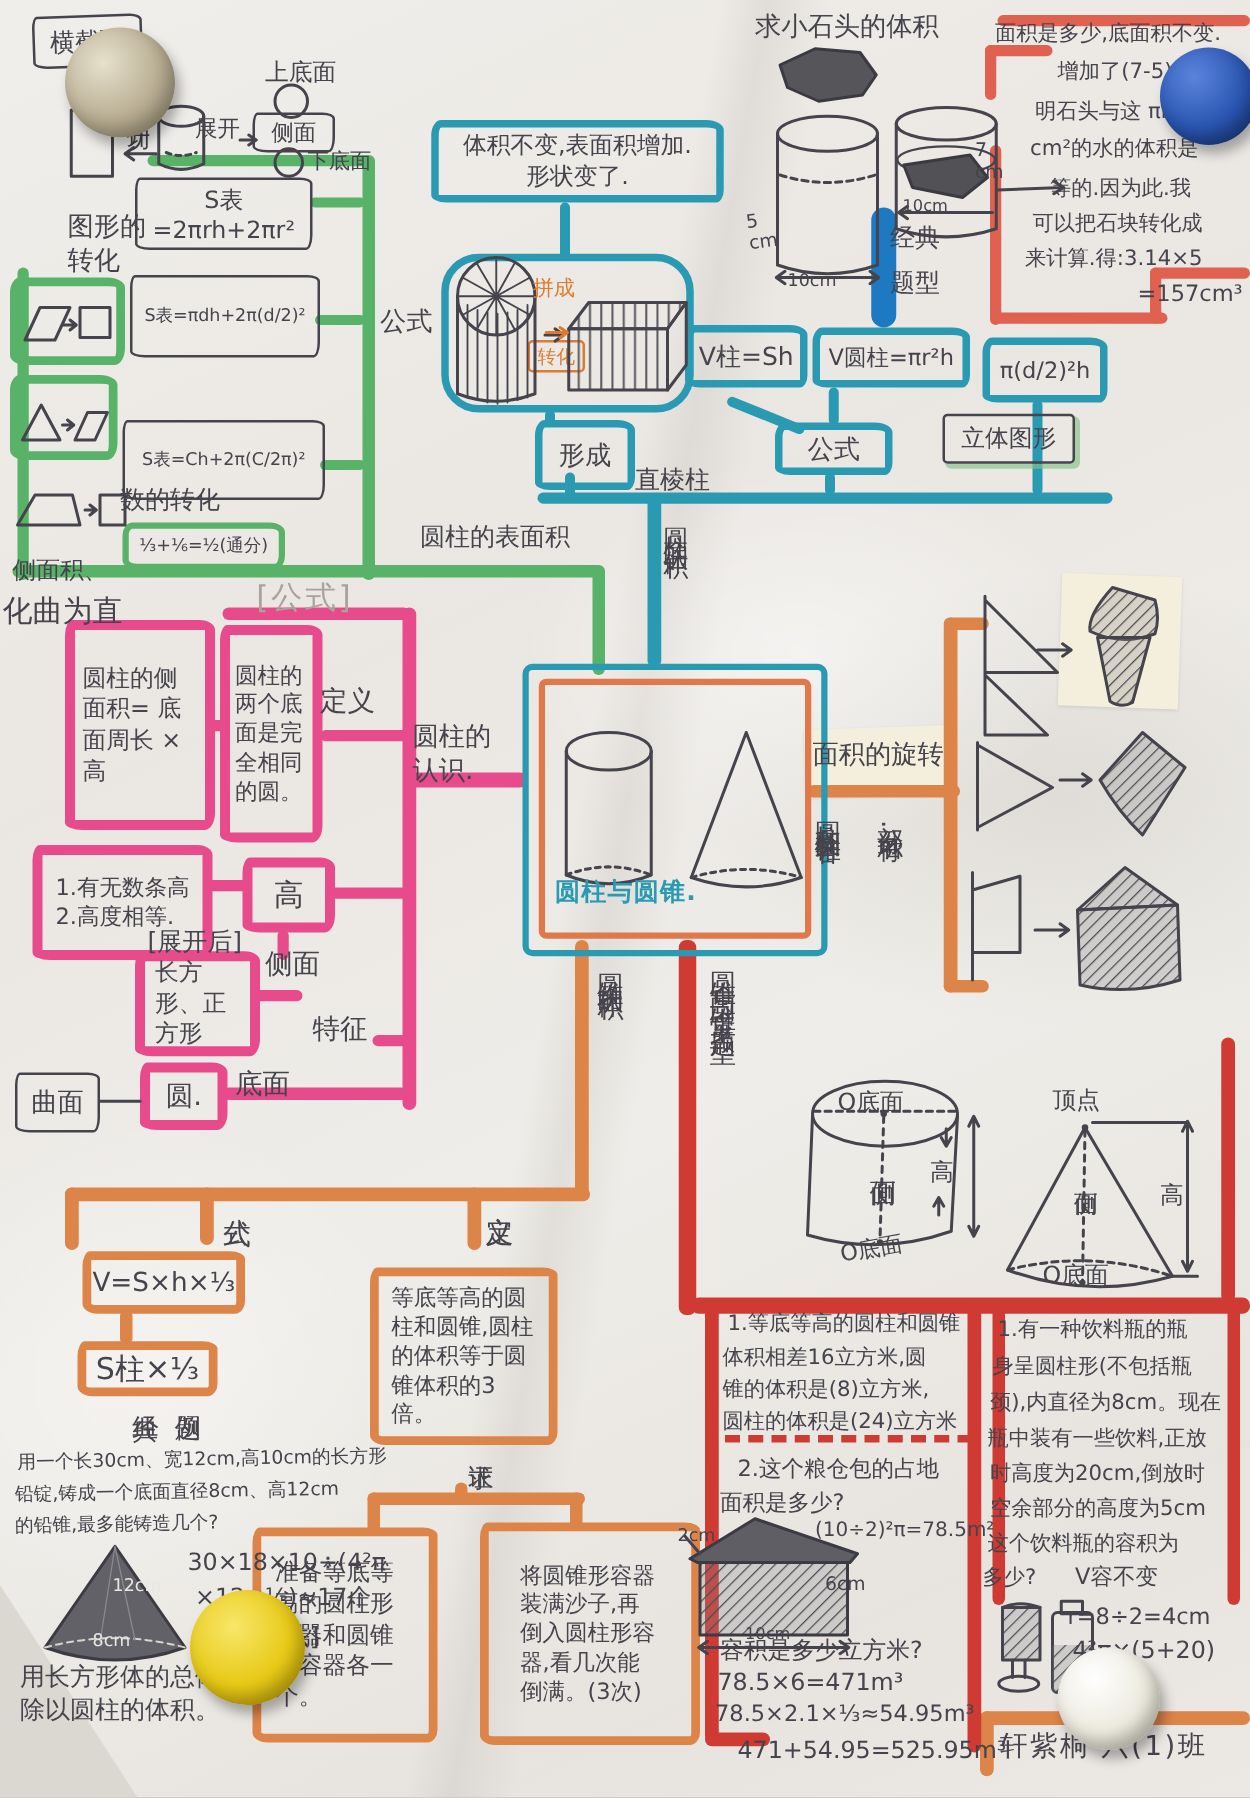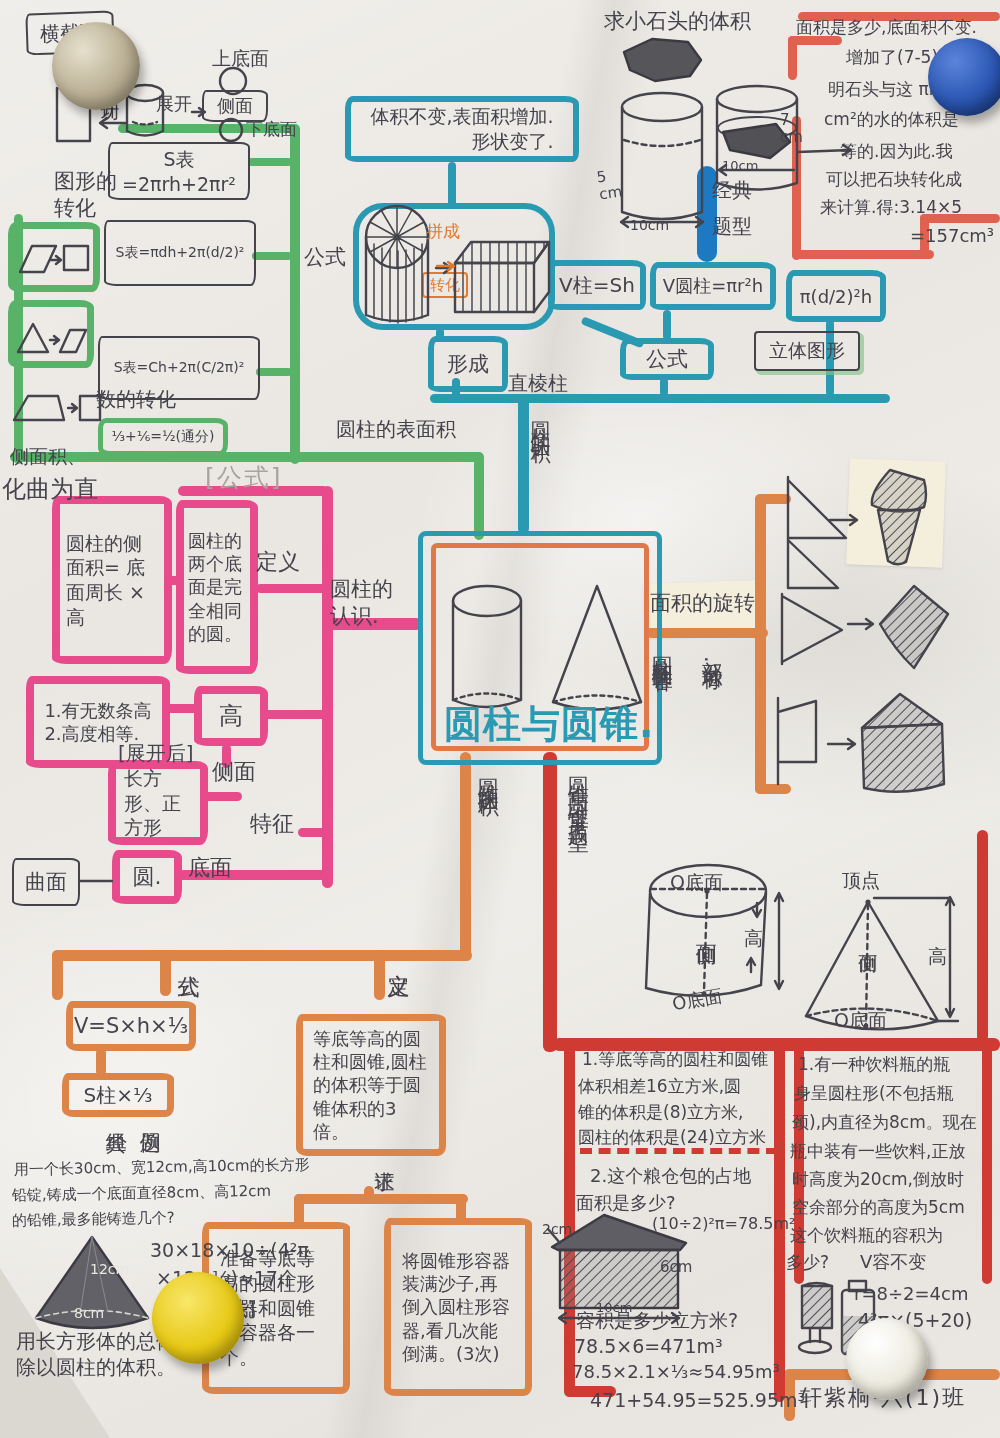--- a/index.html
+++ b/index.html
@@ -123,21 +123,21 @@
   <div class="bx ink" style="left:98px;top:336px;width:162px;height:64px">
       <span style="font-size:14px">S表=Ch+2π(C/2π)²</span>
     </div>
   <div class="bx bg7" style="left:8px;top:222px;width:92px;height:70px"></div>
   <div class="bx bg7" style="left:8px;top:300px;width:86px;height:68px"></div>
   <div class="bx bg5" style="left:98px;top:418px;width:130px;height:38px">
       <span style="font-size:14px">⅓+⅙=½(通分)</span>
     </div>
 
   <div class="bx btl" style="left:345px;top:96px;width:234px;height:66px">
-      <span class="t p" style="position:static;font-size:19px;text-align:right">体积不变,表面积增加.
+      <span class="t p" style="position:static;font-size:19px;text-align:center">体积不变,表面积增加.
 形状变了.</span>
     </div>
   <div class="bx btl" style="left:353px;top:203px;width:202px;height:127px;border-radius:30px"></div>
   <div class="bx" style="left:422px;top:272px;width:46px;height:26px;border:2px solid #e07a2e;border-radius:4px">
       <span style="font-size:15px;color:#e07a2e">转化</span>
     </div>
   <div class="bx btl" style="left:428px;top:336px;width:80px;height:56px">
       <span style="font-size:21px">形成</span>
     </div>
   <div class="bx btl" style="left:548px;top:260px;width:98px;height:50px">
@@ -179,29 +179,29 @@
       <span style="font-size:21px">曲面</span>
     </div>
   <div class="bx bpk" style="left:112px;top:850px;width:70px;height:54px">
       <span style="font-size:22px">圆.</span>
     </div>
 
   <div class="bx bor" style="left:66px;top:1001px;width:130px;height:50px">
       <span style="font-size:21px">V=S×h×⅓</span>
     </div>
   <div class="bx bor" style="left:62px;top:1073px;width:112px;height:44px">
-      <span style="font-size:20px">S柱×⅓</span>
+      <span style="font-size:24px">S柱×⅓</span>
     </div>
   <div class="bx bor" style="left:296px;top:1014px;width:150px;height:142px">
       <span class="t w" style="position:static;width:116px;font-size:18px;text-align:left">等底等高的圆柱和圆锥,圆柱的体积等于圆锥体积的3倍。</span>
     </div>
   <div class="bx bor" style="left:202px;top:1222px;width:148px;height:172px">
       <span class="t w" style="position:static;width:112px;font-size:19px;text-align:left">准备等底等高的圆柱形容器和圆锥形容器各一个。</span>
     </div>
-  <div class="bx bor" style="left:384px;top:1218px;width:148px;height:178px">
+  <div class="bx bor" style="left:384px;top:1218px;width:176px;height:178px">
       <span class="t w" style="position:static;width:112px;font-size:18px;text-align:left">将圆锥形容器装满沙子,再倒入圆柱形容器,看几次能倒满。(3次)</span>
     </div>
 
   <svg id="ink" width="1000" height="1438" viewBox="0 0 1000 1438">
     <defs>
       <pattern id="hd" width="7" height="7" patternTransform="rotate(45)" patternUnits="userSpaceOnUse">
         <rect width="7" height="7" fill="#86868c" opacity="0.28"></rect>
         <line x1="0" y1="0" x2="0" y2="7" stroke="#4c4c52" stroke-width="2"></line>
       </pattern>
       <pattern id="hv" width="9" height="9" patternUnits="userSpaceOnUse">
@@ -360,21 +360,21 @@
   <div class="t" style="left:846px;top:46px;font-size:17px">增加了(7-5)</div>
   <div class="t" style="left:828px;top:78px;font-size:17px">明石头与这 πr²×(7</div>
   <div class="t" style="left:824px;top:108px;font-size:17px">cm²的水的体积是</div>
   <div class="t" style="left:840px;top:140px;font-size:17px">等的.因为此.我</div>
   <div class="t" style="left:826px;top:168px;font-size:17px">可以把石块转化成</div>
   <div class="t" style="left:820px;top:196px;font-size:17px">来计算.得:3.14×5</div>
   <div class="t" style="left:910px;top:224px;font-size:18px">=157cm³</div>
 
   <div class="t p" style="left:330px;top:576px;font-size:21px">圆柱的
 认识.</div>
-  <div class="t" style="left:444px;top:700px;font-size:38px;font-weight:bold;color:#2a9ab3;letter-spacing:1px">圆柱与圆锥.</div>
+  <div class="t" style="left:444px;top:700px;font-size:20px;font-weight:bold;color:#2a9ab3;letter-spacing:1px">圆柱与圆锥.</div>
 
   <div class="t" style="left:256px;top:548px;font-size:22px">定义</div>
   <div class="t" style="left:118px;top:740px;font-size:20px">[展开后]</div>
   <div class="t" style="left:212px;top:758px;font-size:22px">侧面</div>
   <div class="t" style="left:250px;top:810px;font-size:22px">特征</div>
   <div class="t" style="left:188px;top:854px;font-size:22px">底面</div>
 
   <div class="t" style="left:650px;top:590px;font-size:21px">面积的旋转</div>
   <div class="t v" style="left:648px;top:640px;font-size:21px;letter-spacing:3px">圆柱和圆锥各</div>
   <div class="t v" style="left:698px;top:644px;font-size:21px;letter-spacing:3px">部分名称.</div>

